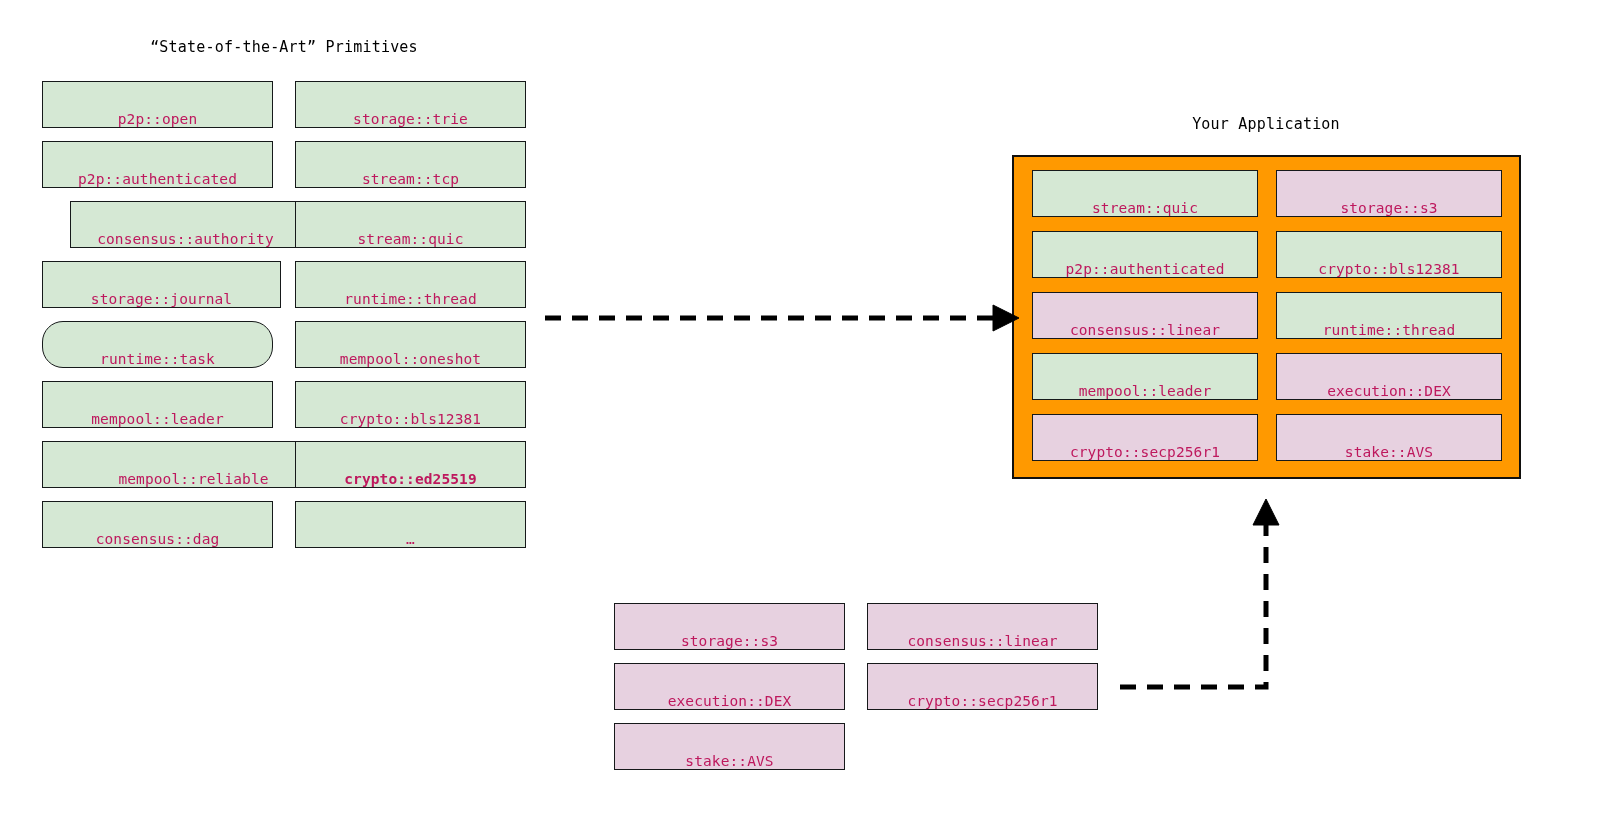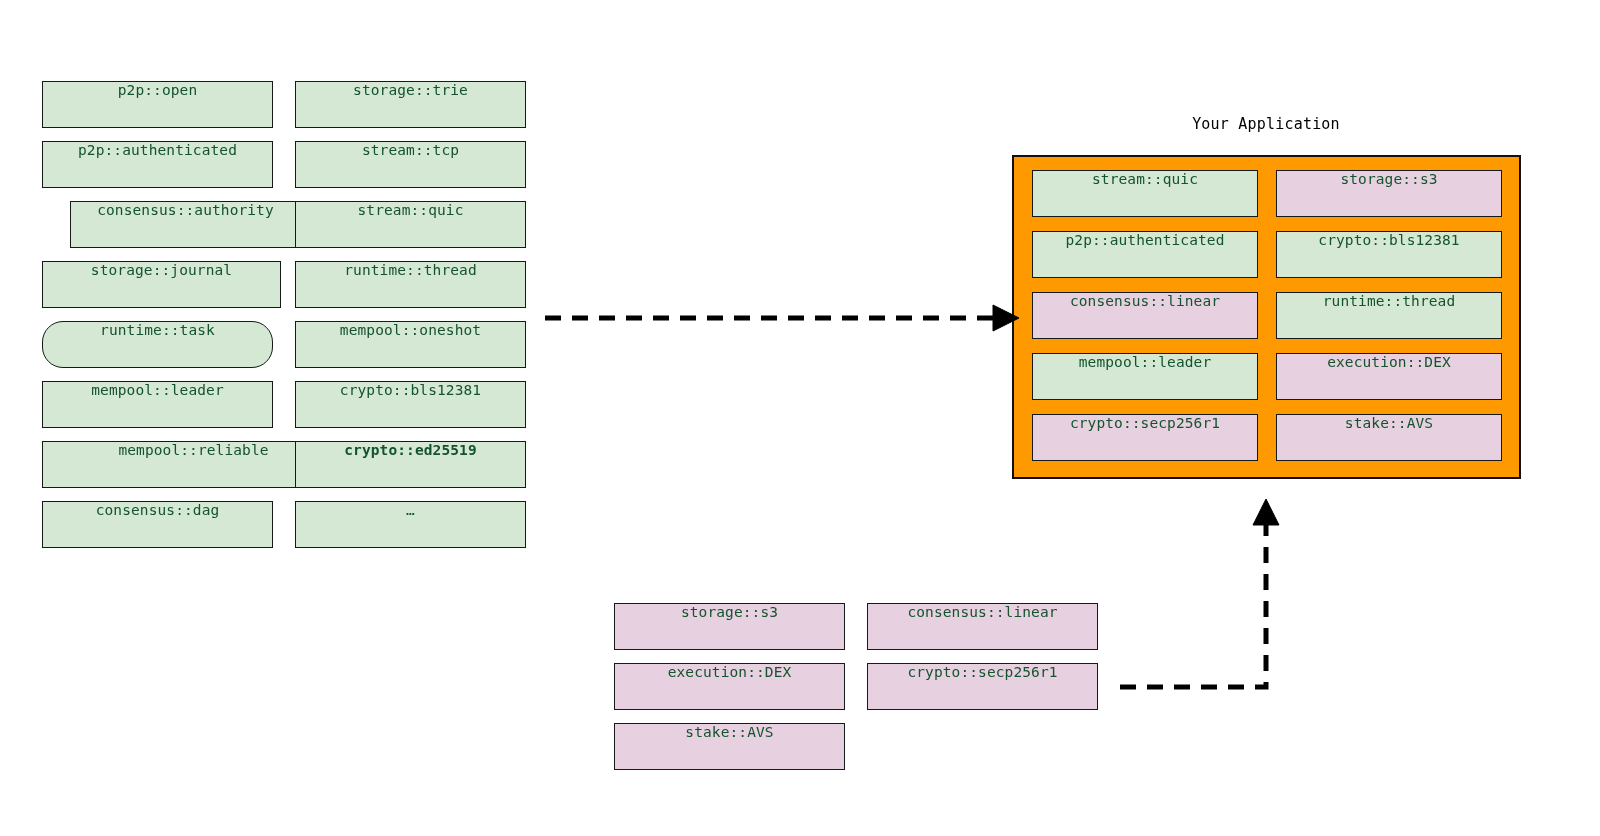--- a/index.html
+++ b/index.html
@@ -25,26 +25,26 @@
     letter-spacing: 0.2px;
     white-space: nowrap;
     color: #000;
     text-align: center;
   }
   .chip {
     position: absolute;
     box-sizing: border-box;
     border: 1.6px solid #111111;
     display: flex;
-    align-items: flex-start;
+    align-items: flex-end;
     justify-content: center;
     font-size: 14.5px;
     letter-spacing: 0.1px;
     white-space: nowrap;
-    color: #14532d;
+    color: #be185d;
   }
   .chip.green {
     background: #d5e8d4;
     border-color: #16191a;
   }
   .chip.pink {
     background: #e7d1e0;
     border-color: #16191a;
   }
   .app-frame {
@@ -61,20 +61,21 @@
     height: 836px;
     overflow: visible;
     pointer-events: none;
   }
 </style>
 </head>
 <body>
 
 <div class="canvas">
 
+  <div class="section-title" style="left:42px; top:38px; width:484px;">“State-of-the-Art” Primitives</div>
 
   <div id="primitives-col-1">
       <div class="chip green" style="left: 42px; top: 81px; width: 231px; height: 47px;">
         <span>p2p::open</span>
       </div>
       <div class="chip green" style="left: 42px; top: 141px; width: 231px; height: 47px;">
         <span>p2p::authenticated</span>
       </div>
       <div class="chip green" style="left: 42px; top: 201px; width: 231px; height: 47px; margin-left: 28px;">
         <span>consensus::authority</span>

